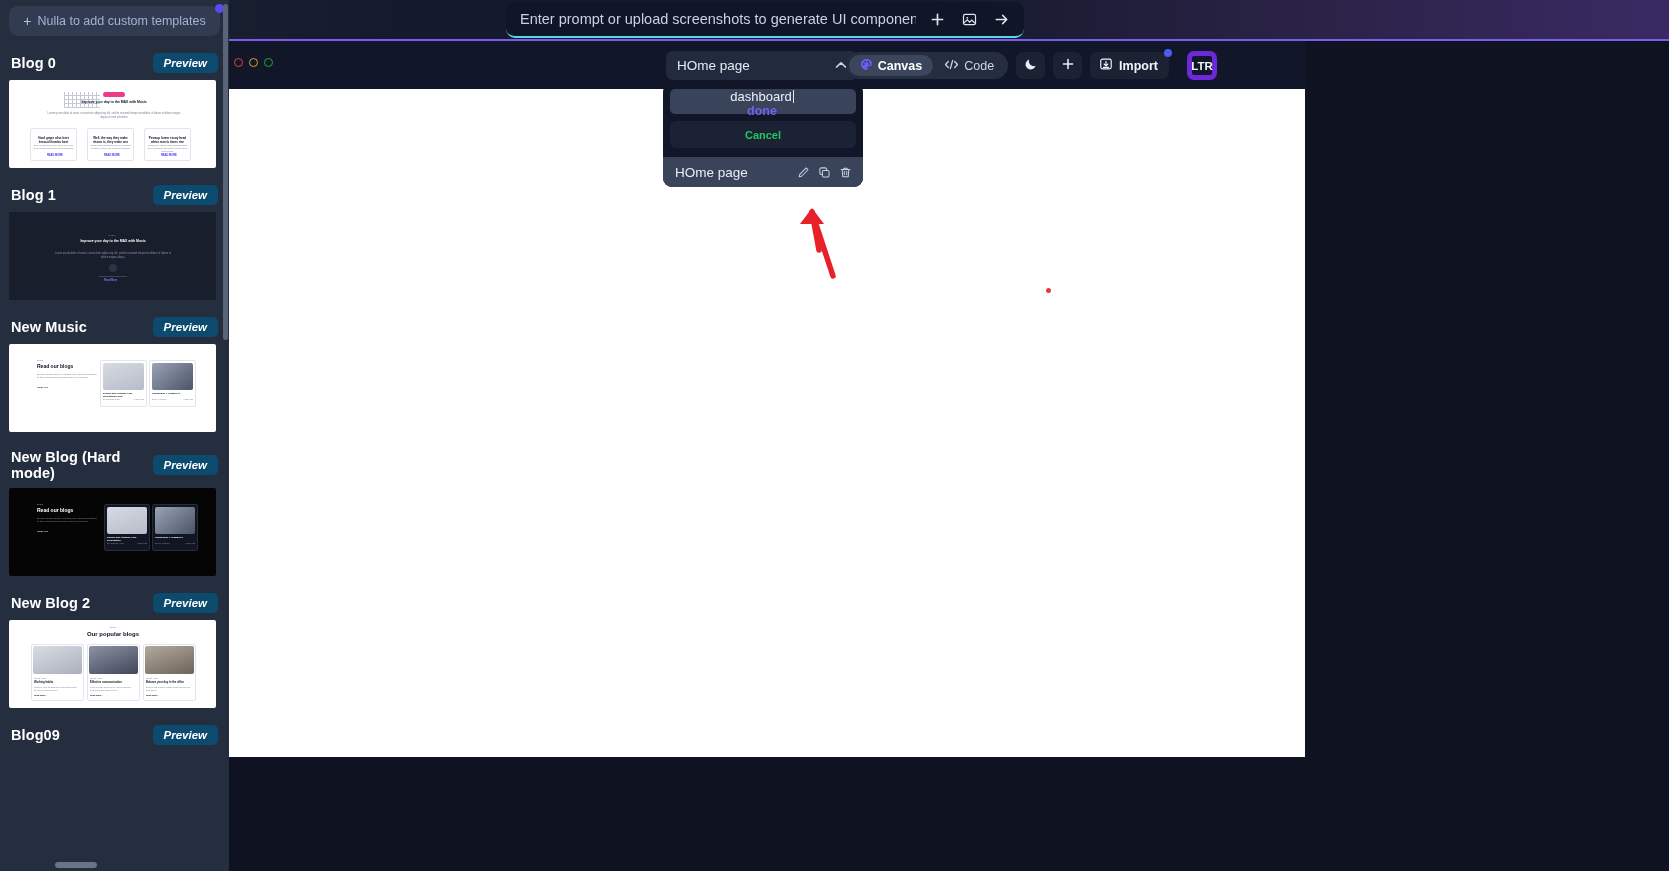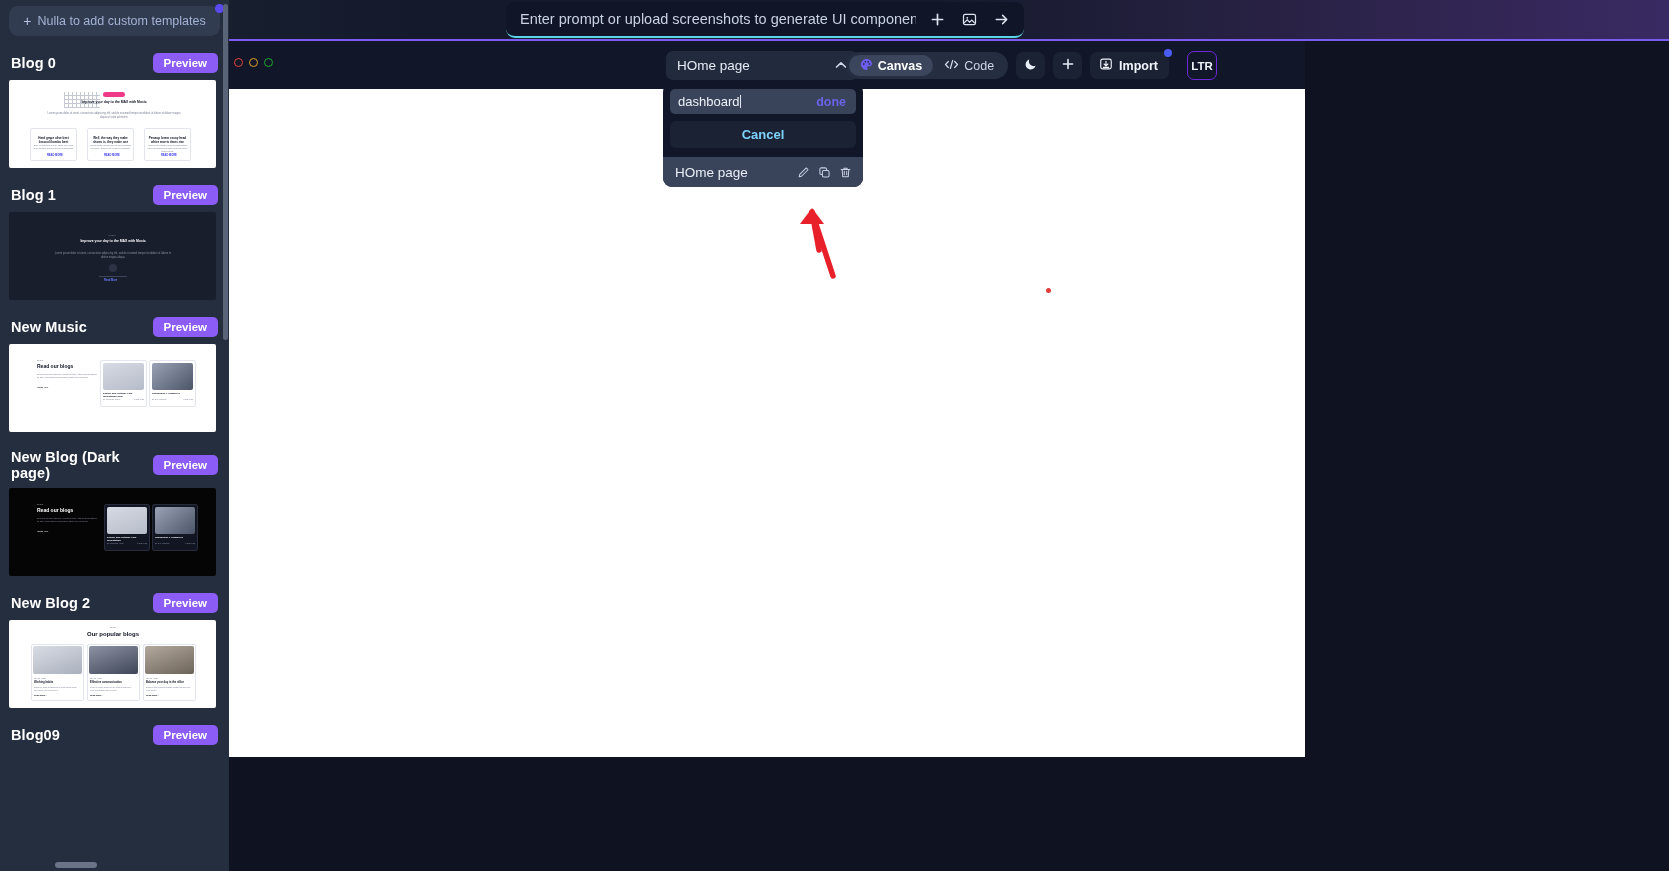--- a/index.html
+++ b/index.html
@@ -51,23 +51,24 @@
   }
   .add-tpl .plusg { font-size: 14px; color: #b6c3e0; line-height: 1; }
   .corner-dot {
     position: absolute; right: -4px; top: -2px;
     width: 9px; height: 9px; border-radius: 50%; background: #5b4af0;
   }
   .tpl-block { margin-top: 17px; }
   .tpl-head { display: flex; align-items: center; justify-content: space-between; padding: 0 2px; }
   .tpl-title { color: #fff; font-size: 14.5px; font-weight: bold; letter-spacing: .1px; }
   .preview-btn {
-    background: #8b5cf6; color: #fff; font-size: 11.5px; font-weight: bold;
+    background: #0c4a6e; color: #fff; font-size: 11.5px; font-weight: bold;
     border-radius: 5px; padding: 4px 11px; cursor: pointer; border: none;
     font-family: "Liberation Sans", sans-serif;
+    font-style: italic;
   }
   .thumb {
     margin-top: 7px; width: 207px; height: 88px; border-radius: 2px; overflow: hidden;
     position: relative;
   }
   .thumb.light { background: #fff; }
   .thumb.dark  { background: #191e2c; }
   .thumb.black { background: #050505; }
 
   
@@ -137,52 +138,53 @@
     position: relative; height: 27px; background: #1b2233; border-radius: 7px;
     display: flex; align-items: center; gap: 6px; padding: 0 11px 0 9px;
     color: #f2f5fb; font-size: 12.5px; font-weight: bold; cursor: pointer;
   }
   .import-dot {
     position: absolute; right: -3px; top: -3px; width: 8px; height: 8px;
     border-radius: 50%; background: #4b5cf5;
   }
   .ltr-btn {
     position: absolute; right: 88px; top: 10px;
-    width: 30px; height: 29px; border: 1px solid #6d28d9; border-radius: 7px;
+    width: 30px; height: 29px; border: 5px solid #6d28d9; border-radius: 7px;
     display: flex; align-items: center; justify-content: center;
     color: #f0f4fb; font-size: 11.5px; font-weight: bold; cursor: pointer;
   }
 
   .canvas-page {
     position: absolute; left: 0; top: 48px; width: 1076px; height: 668px;
     background: #fff;
   }
   .red-pt { position: absolute; left: 817px; top: 199px; width: 5px; height: 5px; border-radius: 50%; background: #e23b3b; }
 
   
   .dropdown {
     position: absolute; left: 663px; top: 83px; width: 200px;
     background: #111729; border-radius: 9px; padding: 6px 0 0 0;
     z-index: 40; overflow: hidden;
   }
   .dd-editrow {
     margin: 0 7px; height: 25px; background: #39435a; border-radius: 5px;
     display: flex; align-items: center; justify-content: space-between;
     padding: 0 10px 0 8px;
+    flex-direction: column;
   }
   .dd-editrow .txt { color: #edf1f8; font-size: 13px; position: relative; }
   .dd-editrow .txt .caret {
     display: inline-block; width: 1px; height: 13px; background: #dfe6f2;
     vertical-align: -2px; margin-left: 1px;
   }
   .dd-done { color: #6b63e8; font-size: 12.5px; font-weight: bold; cursor: pointer; }
   .dd-cancel {
     margin: 7px 7px 0 7px; height: 27px; background: #1b2233; border-radius: 6px;
     display: flex; align-items: center; justify-content: center;
-    color: #7dd3fc; font-size: 13px; font-weight: bold; cursor: pointer;
+    color: #22c55e; font-size: 11px; font-weight: bold; cursor: pointer;
   }
   .dd-list { margin-top: 9px; }
   .dd-item {
     height: 30px; display: flex; align-items: center; justify-content: space-between;
     padding: 0 11px 0 12px; cursor: pointer;
   }
   .dd-item.sel { background: #39435a; }
   .dd-item .name { color: #e9eef7; font-size: 13.5px; }
   .dd-acts { display: flex; align-items: center; gap: 8px; }
   .dd-acts .ic { color: #c8d1e2; cursor: pointer; display: flex; }
@@ -285,21 +287,21 @@
           <div class="mn mn-card" style="left:140px;top:16px;width:47px;height:47px;"></div>
           <div class="mn mn-img" style="left:143px;top:19px;width:41px;height:27px;background:linear-gradient(140deg,#9aa3b6,#4c5568);"></div>
           <div class="mn mn-txt" style="left:143px;top:48px;width:41px;font-size:2.4px;text-align:left;">Responsive e-commerce</div>
           <div class="mn mn-sub" style="left:143px;top:54px;width:20px;font-size:2.1px;text-align:left;">By D.F. Morison</div>
           <div class="mn mn-sub" style="left:169px;top:54px;width:15px;font-size:2.1px;text-align:right;">3 min read</div>
         </div>
       </div>
 
       <div class="tpl-block">
         <div class="tpl-head">
-          <span class="tpl-title">New Blog (Dark page)</span>
+          <span class="tpl-title">New Blog (Hard mode)</span>
           <button class="preview-btn">Preview</button>
         </div>
         <div class="thumb black">
           <div class="mn mn-sub" style="left:28px;top:15px;width:20px;text-align:left;font-size:2.3px;color:#9aa0b2;">BLOG</div>
           <div class="mn mn-txt l" style="left:28px;top:19px;width:70px;text-align:left;font-size:5px;">Read our blogs</div>
           <div class="mn mn-sub" style="left:28px;top:29px;width:62px;text-align:left;font-size:2.4px;color:#878d9f;">Explore helpful articles, research tips, and best practices to stay connected knowledge about our projects.</div>
           <div class="mn mn-lnk" style="left:28px;top:42px;font-size:2.4px;color:#e8ecf5;">VIEW ALL</div>
           <div class="mn mn-card d" style="left:95px;top:16px;width:46px;height:47px;"></div>
           <div class="mn mn-img" style="left:98px;top:19px;width:40px;height:27px;background:linear-gradient(160deg,#d6dae3,#b6bcc9);"></div>
           <div class="mn mn-txt l" style="left:98px;top:48px;width:40px;font-size:2.4px;text-align:left;">Design and Optimize your Workstation</div>

